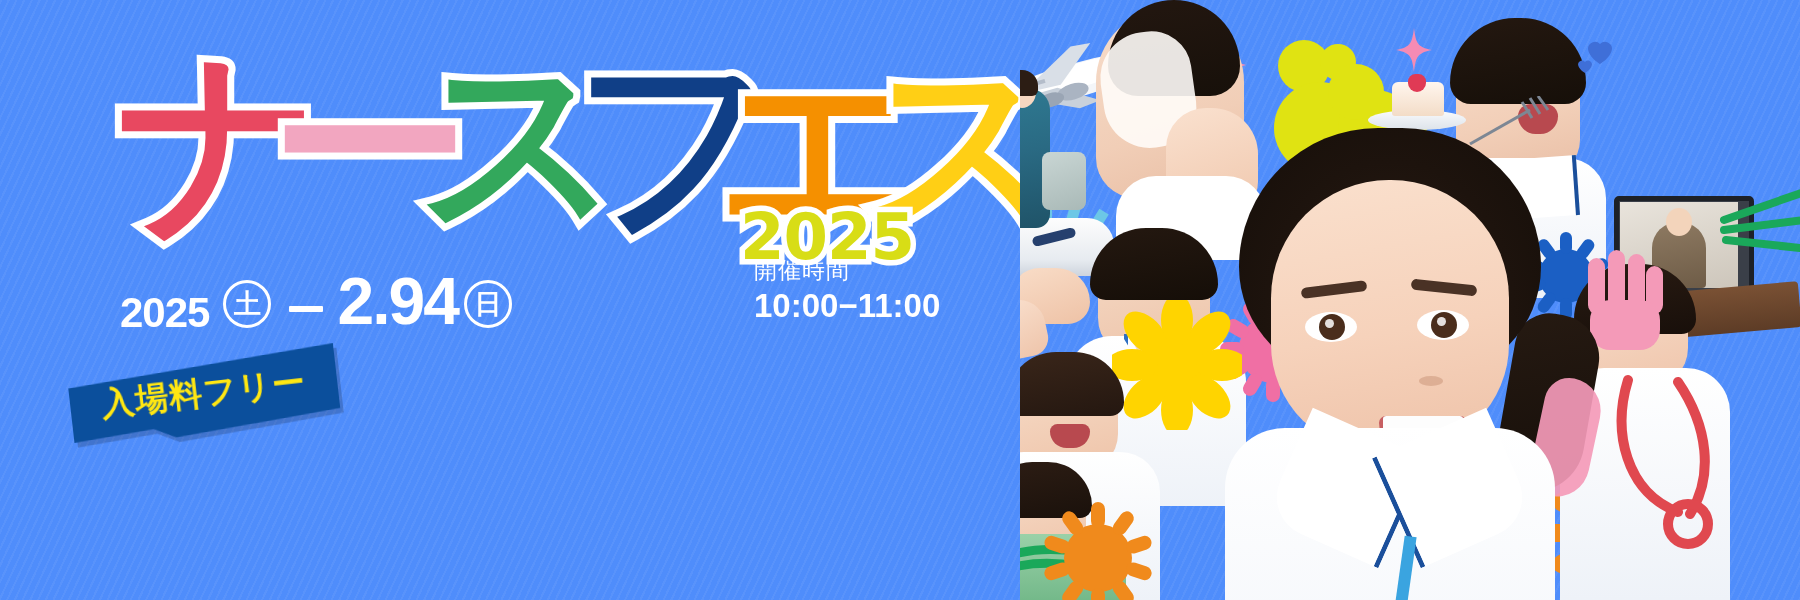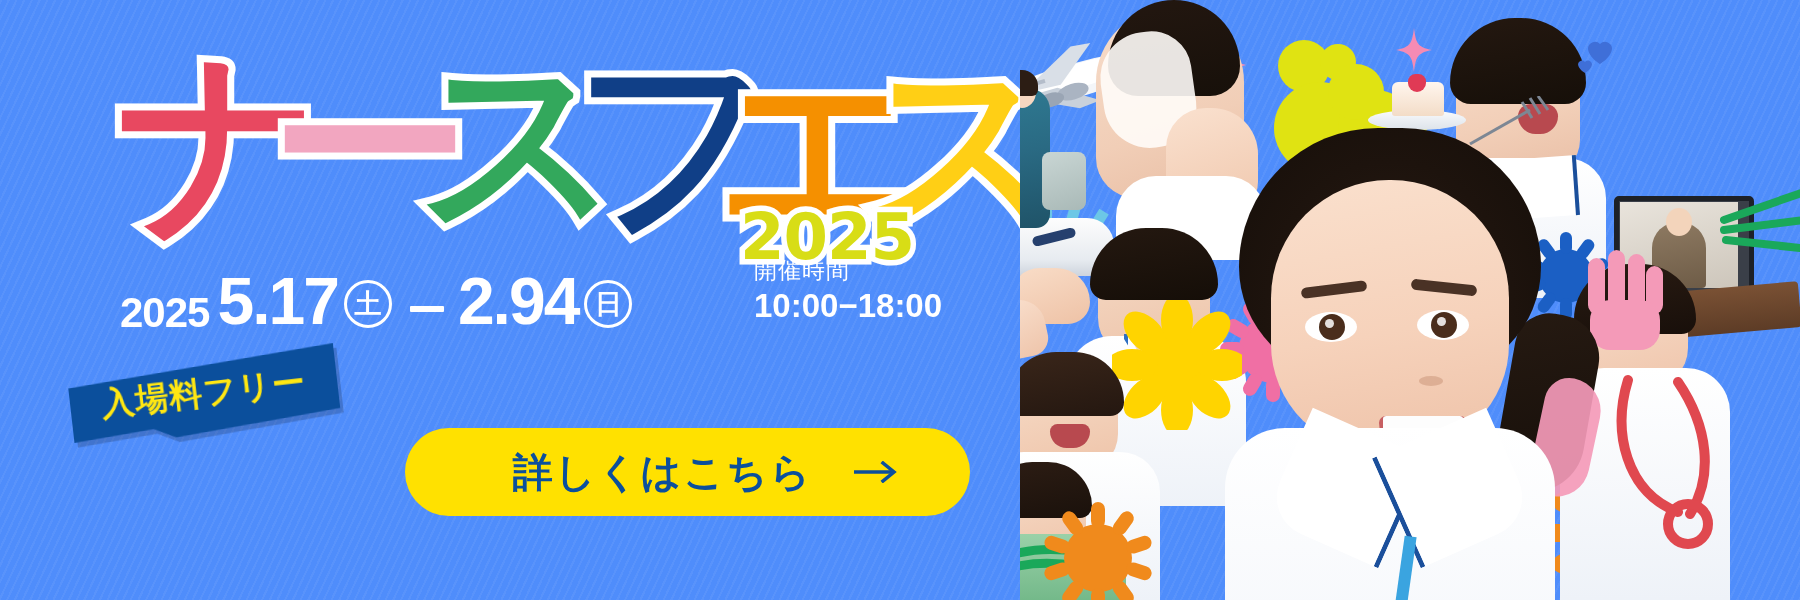--- a/index.html
+++ b/index.html
@@ -177,44 +177,36 @@
       <span class="kana k-bar" style="color: rgb(242, 166, 192);">ー</span>
       <span class="kana k-su1" style="color: rgb(51, 168, 92);">ス</span>
       <span class="kana k-fu" style="color: rgb(16, 63, 135);">フ</span>
       <span class="kana k-e" style="color: rgb(245, 144, 0);">エ</span>
       <span class="kana k-su2" style="color: rgb(255, 207, 21);">ス</span>
       <span id="year" style="color: rgb(216, 221, 22);">2025</span>
     </div>
 
     <div id="dateRow">
       <span class="d-year">2025</span>
-      <span class="d-num">5.17</span>
       <span class="d-circ">土</span>
       <span class="d-dash"></span>
       <span class="d-num">2.94</span>
       <span class="d-circ">日</span>
     </div>
 
     <div id="timeBlock">
       <div id="timeLabel">開催時間</div>
-      <div id="timeValue">10:00−18:00</div>
+      <div id="timeValue">10:00−11:00</div>
     </div>
 
     <div id="freeBadge">
       <div id="freeBadgeShape" style="background: rgb(11, 79, 156);"></div>
       <div id="freeBadgeText" style="color: rgb(255, 231, 18);">入場料フリー</div>
     </div>
 
-    <div id="cta" style="background: rgb(255, 225, 0);">
-      <span id="ctaLabel" style="color: rgb(11, 79, 156);">詳しくはこちら</span>
-      <svg id="ctaArrow" viewBox="0 0 44 22">
-        <line x1="0" y1="11" x2="38" y2="11" stroke="#0b4f9c" stroke-width="3.5"></line>
-        <polyline points="29,2 40,11 29,20" fill="none" stroke="#0b4f9c" stroke-width="3.5" stroke-linecap="square"></polyline>
-      </svg>
-    </div>
   </div>
 
   <div id="collage">
 
     <svg class="shape" style="left:-45px;top:200px;" width="150" height="110">
       <g fill="#6cc7e6">
         <rect x="20" y="8" width="11" height="44" transform="rotate(-32 25 30)"></rect>
         <rect x="42" y="0" width="11" height="48" transform="rotate(-16 47 24)"></rect>
         <rect x="66" y="-2" width="11" height="50"></rect>
         <rect x="90" y="0" width="11" height="48" transform="rotate(16 95 24)"></rect>

